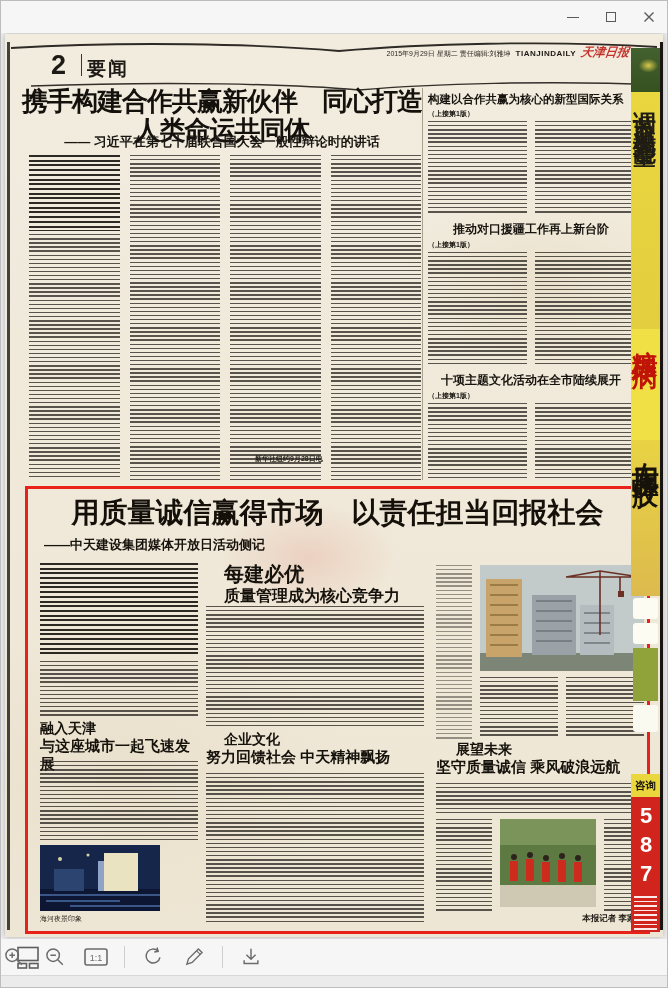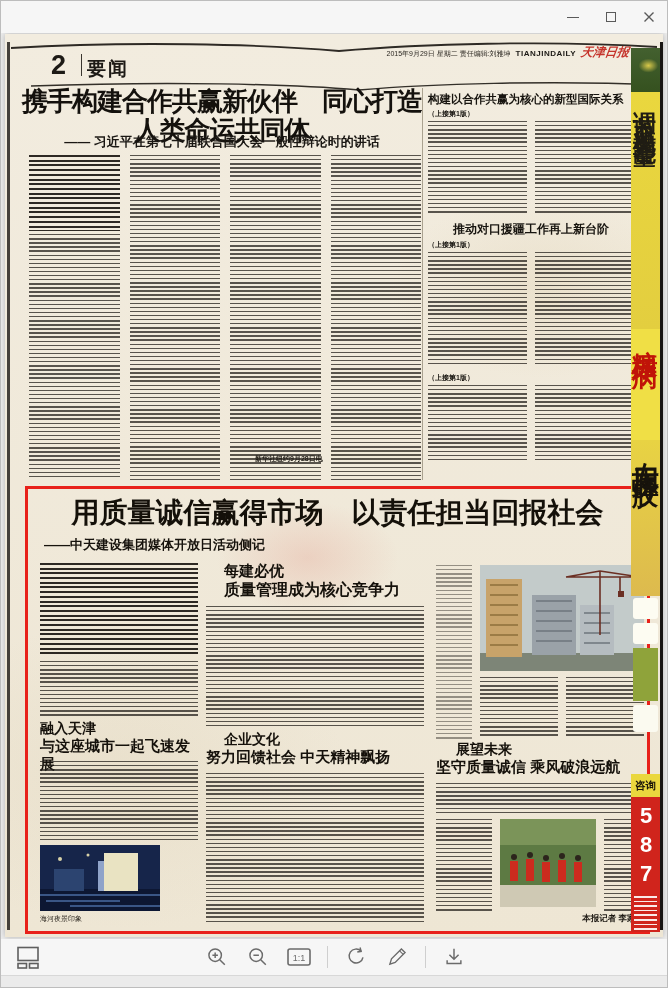--- a/index.html
+++ b/index.html
@@ -75,21 +75,21 @@
   .ad-green{height:56px;background:#8fa33a;}
   .ad-white{height:28px;margin:2px 1px;border-radius:3px;background:#fbfaf0;}
   .ad-consult{height:24px;background:#ead73e;display:flex;align-items:center;justify-content:center;
     font-size:10.5px;font-weight:700;color:#171309;margin-top:40px;}
   .ad-red{flex:1;background:#d0241c;display:flex;flex-direction:column;align-items:center;padding-top:6px;}
   .ad-phone{font-size:22px;font-weight:800;color:#fff;letter-spacing:4px;}
   .ad-red-lines{width:80%;height:36px;margin-top:6px;}
   .pad2{margin:2px 2px;}
   
   .toolbar{position:absolute;left:0;top:938px;width:668px;height:36px;background:#f6f6f6;}
-  .tb-center{position:absolute;left:0;top:0;width:100%;height:36px;display:flex;align-items:center;justify-content:center;gap:15px;}
+  .tb-center{position:absolute;left:0;top:0;width:100%;height:36px;display:flex;align-items:center;gap:15px;}
   .tb-btn{width:26px;height:26px;display:flex;align-items:center;justify-content:center;cursor:default;}
   .tb-sep{width:1px;height:22px;background:#cfcfcf;}
   .gallery-btn{position:absolute;left:12px;top:5px;width:30px;height:26px;display:flex;align-items:center;justify-content:center;}
   .statusbar{position:absolute;left:0;top:974px;width:668px;height:14px;background:#ebebeb;border-top:1px solid #d8d8d8;}
   svg{display:block;}
 </style>
 </head>
 <body>
 
 <div id="window">
@@ -150,20 +150,21 @@
         <div class="sb-cols" style="height:92px;">
           <div class="gk"></div>
           <div class="gk"></div>
         </div>
         <div class="sb-head center">推动对口援疆工作再上新台阶</div>
         <div class="sb-lead">（上接第1版）</div>
         <div class="sb-cols" style="height:112px;">
           <div class="gk"></div>
           <div class="gk"></div>
         </div>
+        <div class="sb-head center">十项主题文化活动在全市陆续展开</div>
         <div class="sb-lead">（上接第1版）</div>
         <div class="sb-cols" style="height:76px;">
           <div class="gk"></div>
           <div class="gk"></div>
         </div>
       </div>
 
       <div class="redbox">
         <div class="fx f-subhead">——中天建设集团媒体开放日活动侧记</div>
         <div class="fx f-headline">用质量诚信赢得市场　以责任担当回报社会</div>
@@ -181,21 +182,21 @@
           <rect x="64" y="8" width="34" height="38" fill="#e9e3c2"></rect>
           <rect x="58" y="16" width="6" height="30" fill="#8fa3c9"></rect>
           <rect x="14" y="24" width="30" height="22" fill="#2c4470"></rect>
           <path d="M0 50 H120 M6 56 H80 M30 61 H120" stroke="#4a6ca3" stroke-width="1.5"></path>
           <circle cx="20" cy="14" r="2" fill="#d8d2a8"></circle>
             <circle cx="48" cy="10" r="1.5" fill="#d8d2a8"></circle>
         </svg>
         <div class="fx caption" style="left:12px;top:425px;width:130px;">海河夜景印象</div>
 
         <div class="fx" style="left:196px;top:73px;width:210px;">
-          <div class="kicker" style="font-size:15px;">每建必优</div>
+          <div class="kicker" style="font-size:20px;">每建必优</div>
           <div class="ktitle" style="font-size:16px;">质量管理成为核心竞争力</div>
         </div>
         <div class="fx gk" style="left:178px;top:117px;width:218px;height:122px;"></div>
         <div class="fx" style="left:196px;top:242px;width:218px;">
           <div class="kicker">企业文化</div>
           <div class="ktitle" style="margin-left:-18px;">努力回馈社会 中天精神飘扬</div>
         </div>
         <div class="fx gk" style="left:178px;top:284px;width:218px;height:152px;"></div>
 
         <div class="fx gk gk-lt" style="left:408px;top:76px;width:36px;height:174px;"></div>

